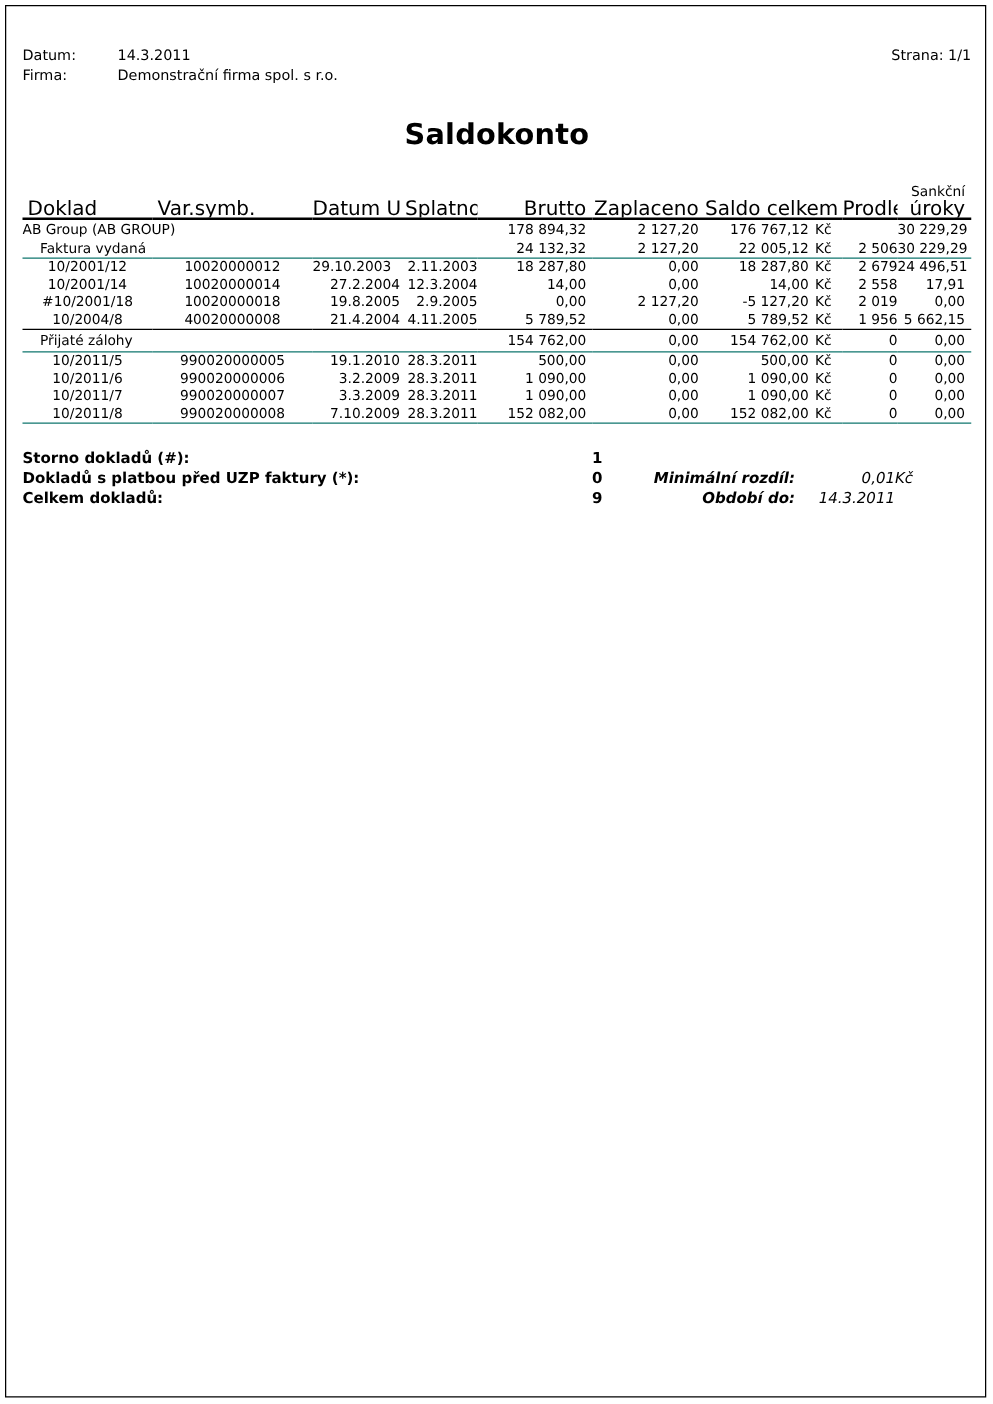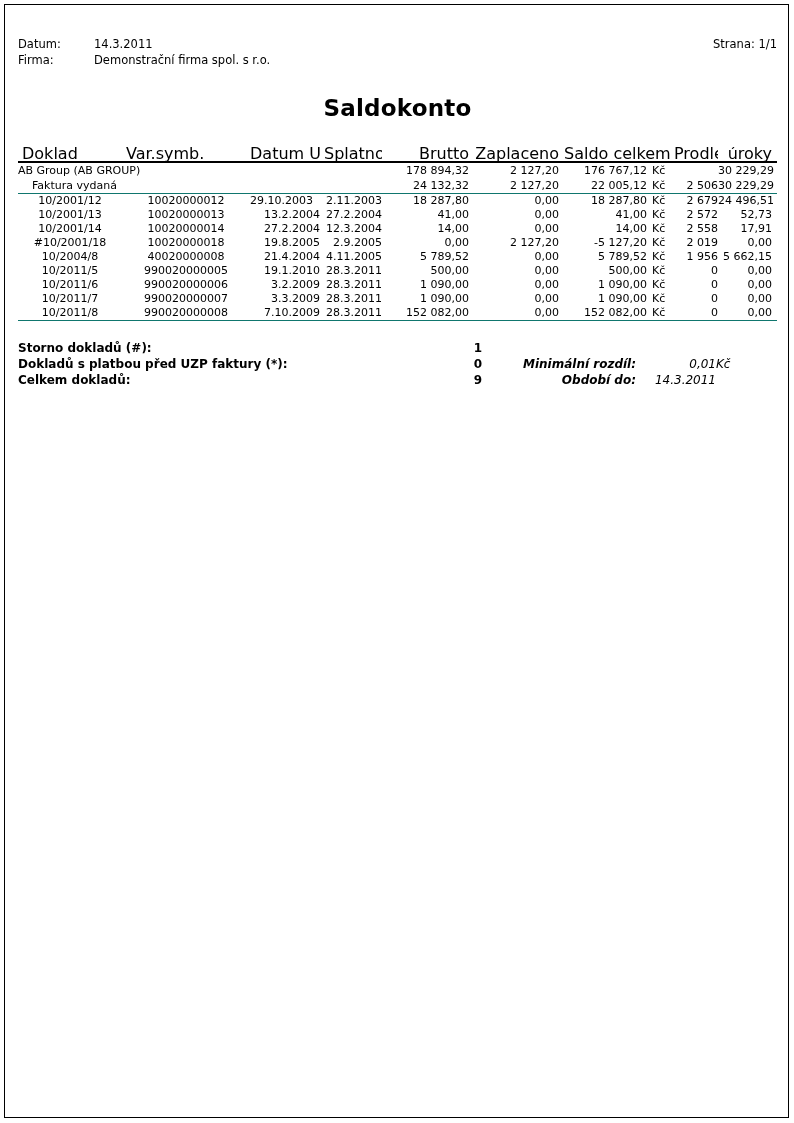--- a/index.html
+++ b/index.html
@@ -205,20 +205,31 @@
           <col class="c-splatno">
         <col class="c-brutto">
           <col class="c-zaplaceno">
           <col class="c-saldo">
           <col class="c-mena">
         <col class="c-prodleni">
           <col class="c-uroky">
       </colgroup>
       <tbody>
 
+        <tr class="hdr-sub">
+          <td></td>
+          <td></td>
+          <td></td>
+          <td></td>
+          <td></td>
+          <td></td>
+          <td></td>
+          <td></td>
+          <td colspan="2" class="al-r pad-r">Sankční</td>
+        </tr>
         <tr class="hdr thick-under">
           <td class="al-l pad-l">Doklad</td>
           <td class="al-l pad-l">Var.symb.</td>
           <td class="al-l">Datum UZP</td>
           <td class="al-l pad-l">Splatno</td>
           <td class="al-r pad-r">Brutto</td>
           <td class="al-r pad-r">Zaplaceno</td>
           <td colspan="2" class="al-r pad-r">Saldo celkem</td>
           <td class="al-r">Prodlení</td>
           <td class="al-r pad-r">úroky</td>
@@ -253,32 +264,20 @@
           <td class="al-r clipped"><span>29.10.2003</span></td>
           <td class="al-r">2.11.2003</td>
           <td class="al-r pad-r">18 287,80</td>
           <td class="al-r pad-r">0,00</td>
           <td class="al-r pad-r">18 287,80</td>
           <td class="al-l">Kč</td>
           <td class="al-r">2 679</td>
           <td class="al-r pad-r">24 496,51</td>
         </tr>
         <tr class="data">
-          <td class="al-c">10/2001/13</td>
-          <td class="al-c">10020000013</td>
-          <td class="al-r">13.2.2004</td>
-          <td class="al-r">27.2.2004</td>
-          <td class="al-r pad-r">41,00</td>
-          <td class="al-r pad-r">0,00</td>
-          <td class="al-r pad-r">41,00</td>
-          <td class="al-l">Kč</td>
-          <td class="al-r">2 572</td>
-          <td class="al-r pad-r">52,73</td>
-        </tr>
-        <tr class="data">
           <td class="al-c">10/2001/14</td>
           <td class="al-c">10020000014</td>
           <td class="al-r">27.2.2004</td>
           <td class="al-r">12.3.2004</td>
           <td class="al-r pad-r">14,00</td>
           <td class="al-r pad-r">0,00</td>
           <td class="al-r pad-r">14,00</td>
           <td class="al-l">Kč</td>
           <td class="al-r">2 558</td>
           <td class="al-r pad-r">17,91</td>
@@ -301,20 +300,29 @@
           <td class="al-r">21.4.2004</td>
           <td class="al-r">4.11.2005</td>
           <td class="al-r pad-r">5 789,52</td>
           <td class="al-r pad-r">0,00</td>
           <td class="al-r pad-r">5 789,52</td>
           <td class="al-l">Kč</td>
           <td class="al-r">1 956</td>
           <td class="al-r pad-r">5 662,15</td>
         </tr>
 
+        <tr class="subtotal bold thin-over thin-under">
+          <td colspan="4" class="al-l pad-l2">Přijaté zálohy</td>
+          <td class="al-r pad-r" style="font-weight:normal">154 762,00</td>
+          <td class="al-r pad-r" style="font-weight:normal">0,00</td>
+          <td class="al-r pad-r" style="font-weight:normal">154 762,00</td>
+          <td class="al-l" style="font-weight:normal">Kč</td>
+          <td class="al-r">0</td>
+          <td class="al-r pad-r" style="font-weight:normal">0,00</td>
+        </tr>
 
         <tr class="data">
           <td class="al-c">10/2011/5</td>
           <td class="al-c">990020000005</td>
           <td class="al-r">19.1.2010</td>
           <td class="al-r">28.3.2011</td>
           <td class="al-r pad-r">500,00</td>
           <td class="al-r pad-r">0,00</td>
           <td class="al-r pad-r">500,00</td>
           <td class="al-l">Kč</td>

